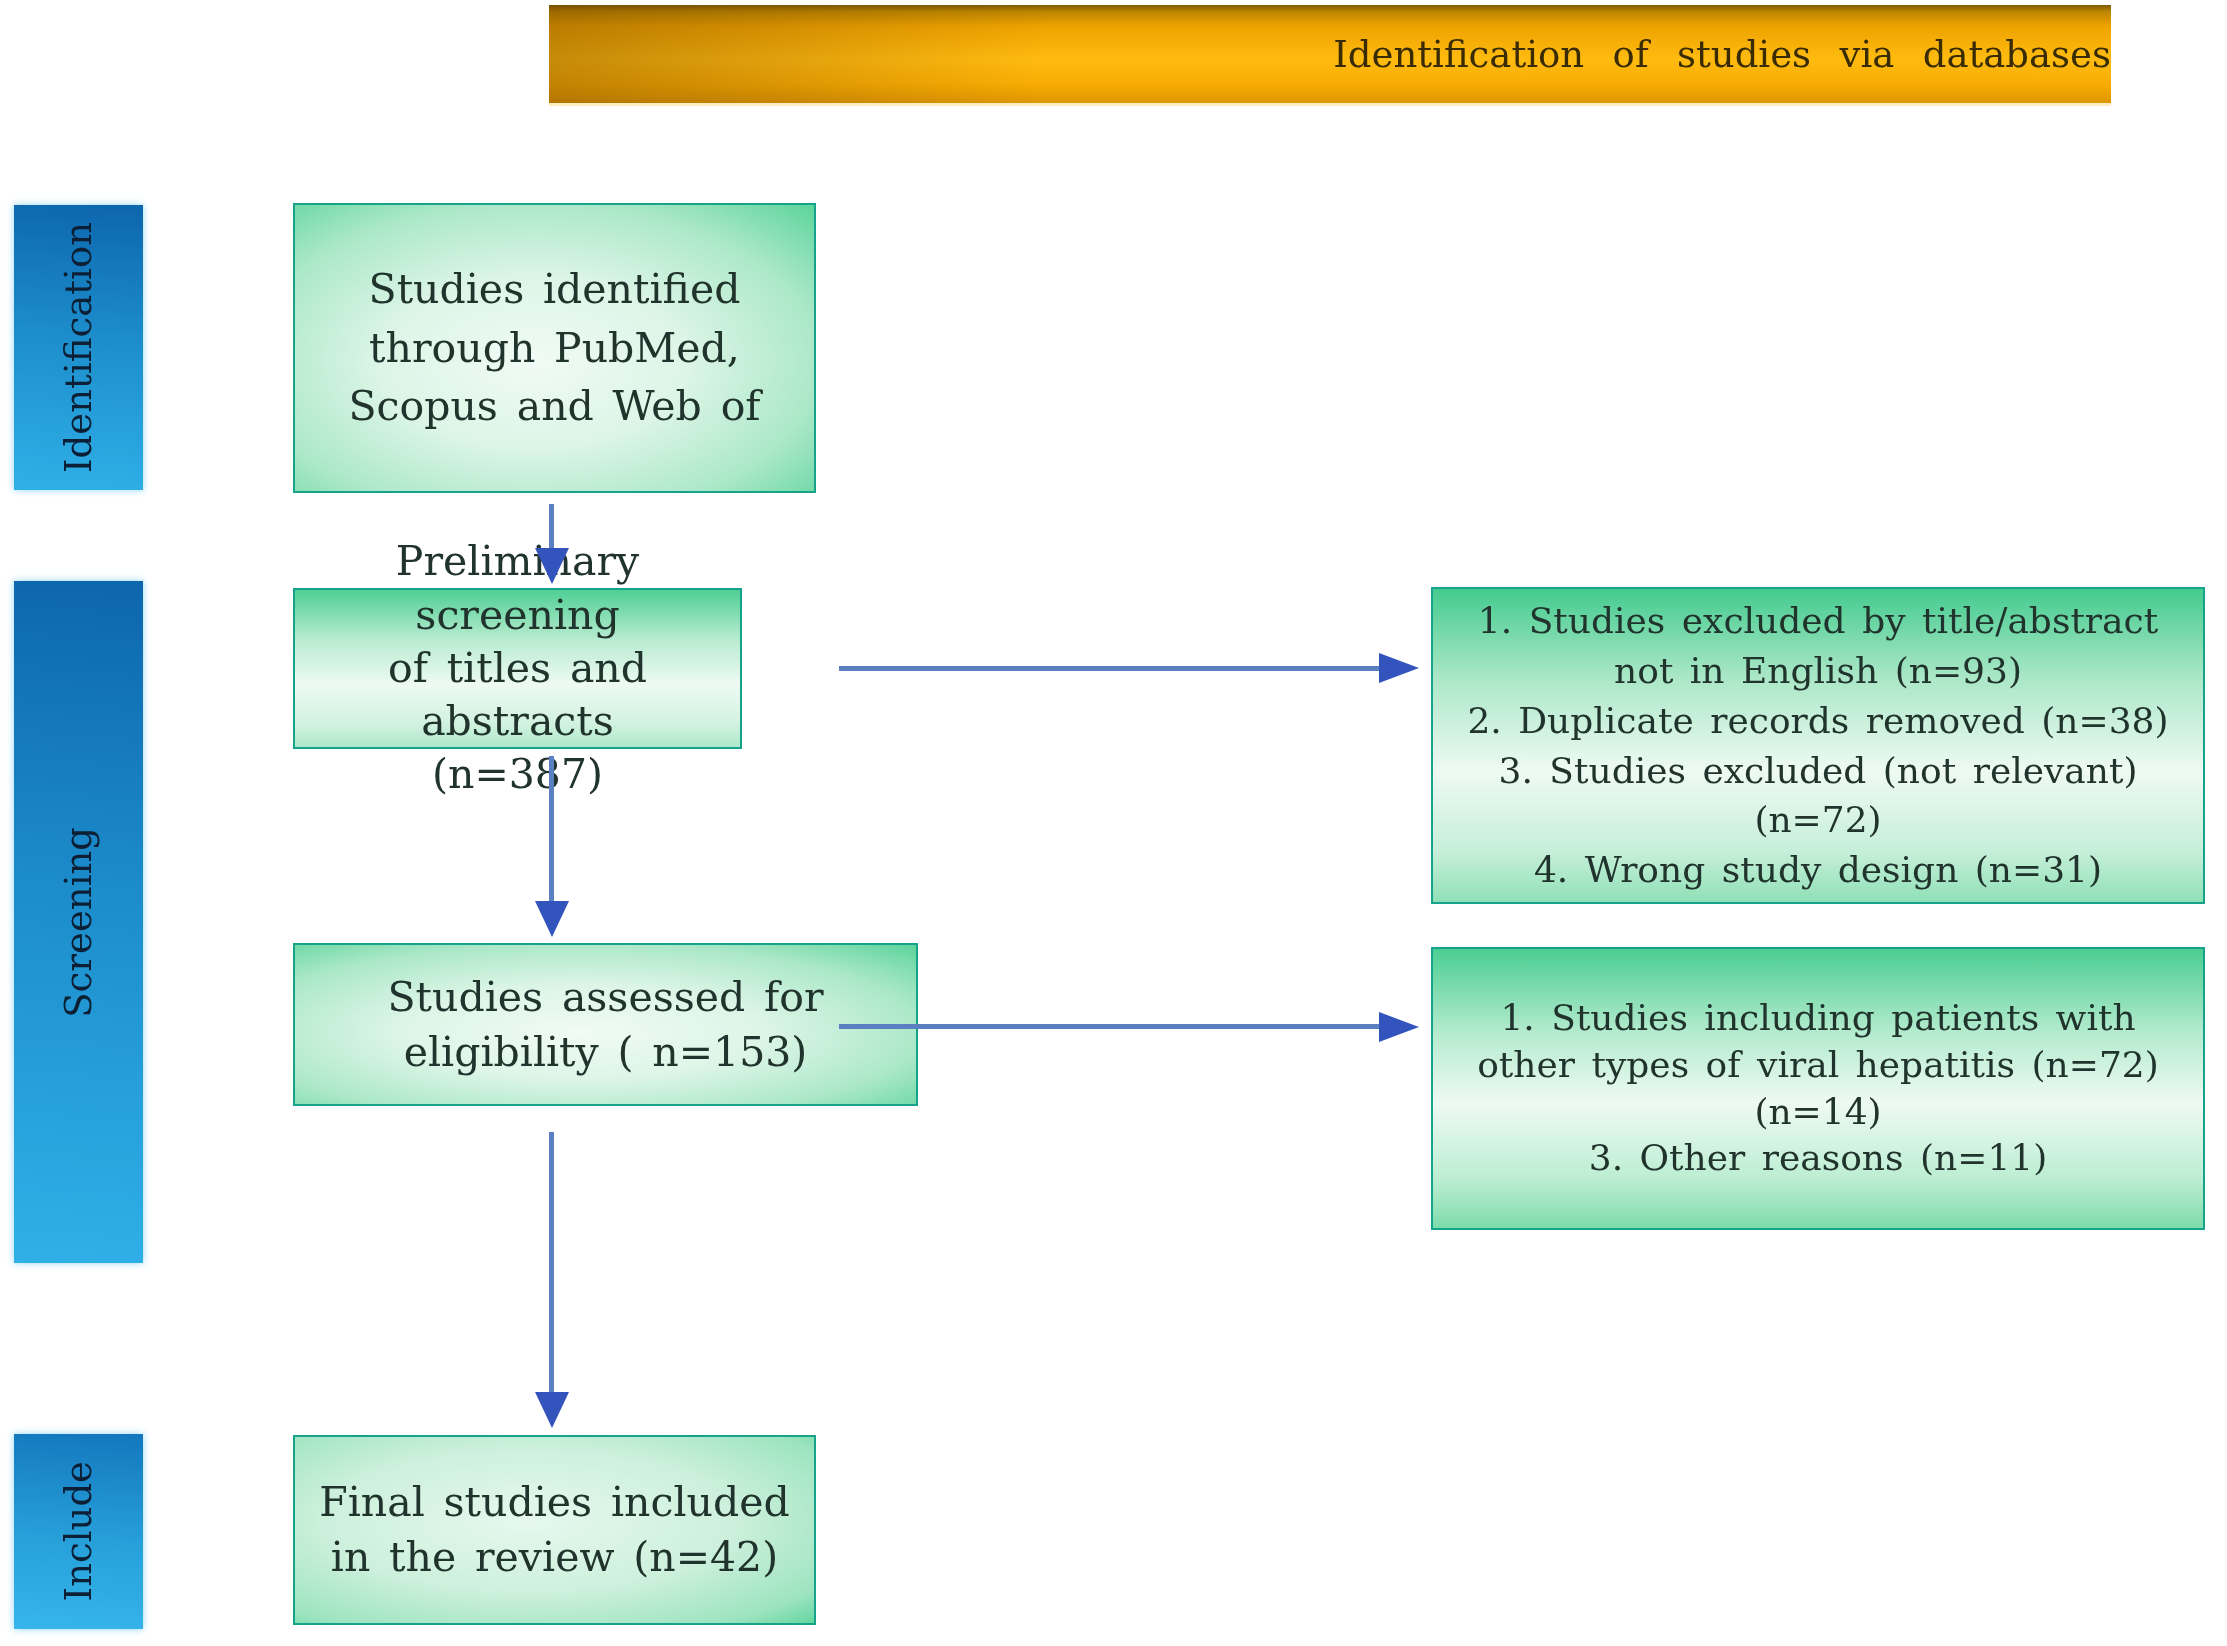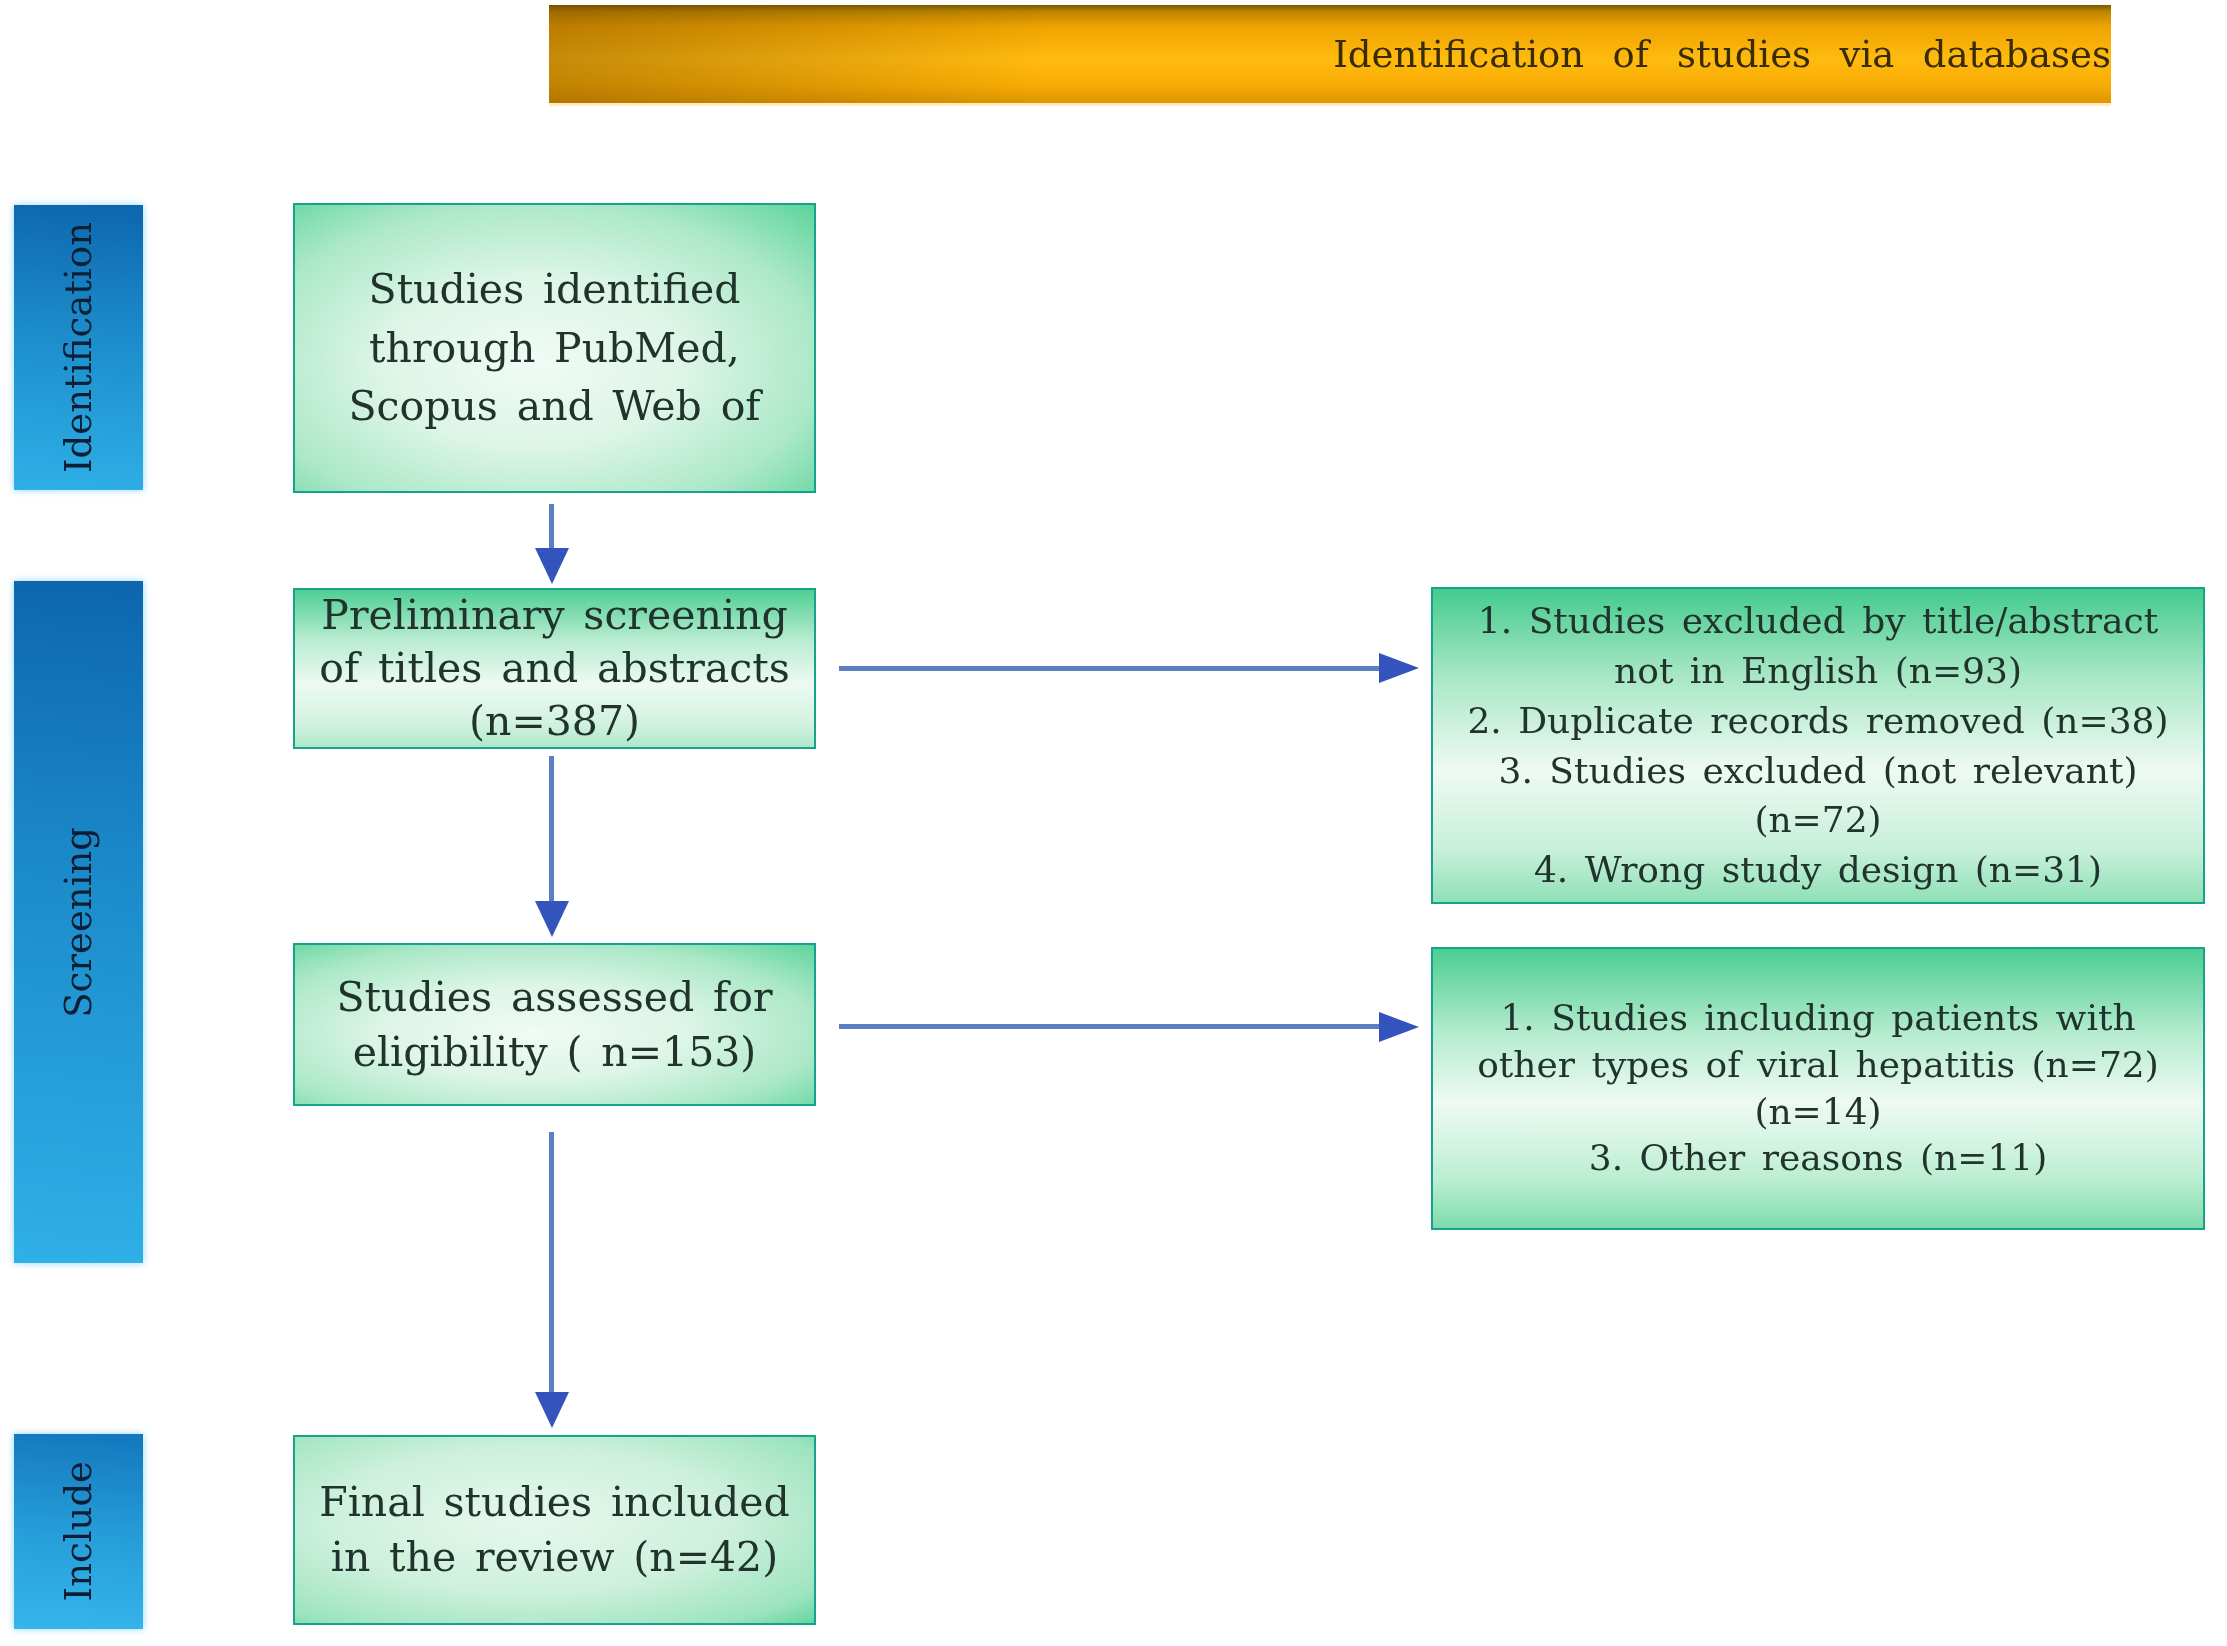--- a/index.html
+++ b/index.html
@@ -56,23 +56,23 @@
     display: flex; flex-direction: column;
     align-items: center; justify-content: center;
     text-align: center;
     color: #20332c;
     word-spacing: 0.14em;
     background: radial-gradient(ellipse at 46% 55%, #f0fbf5 0%, #ddf5e7 38%, #abe8c8 72%, #5cd49b 100%);
   }
   .gbox .line { display: block; }
 
   #box-identified  { left: 293px; top: 203px; width: 523px; height: 290px; font-size: 41px; line-height: 1.43; }
-  #box-screening   { left: 293px; top: 588px; width: 523px; height: 161px; font-size: 41px; line-height: 1.30;
+  #box-screening   { left: 293px; top: 588px; width: 449px; height: 161px; font-size: 41px; line-height: 1.30;
     background: linear-gradient(180deg, #4fcf94 0%, #b9ecd1 32%, #edfaf3 60%, #d2f2e0 85%, #aee8ca 100%); }
-  #box-eligibility { left: 293px; top: 943px; width: 523px; height: 163px; font-size: 41px; line-height: 1.32; }
+  #box-eligibility { left: 293px; top: 943px; width: 625px; height: 163px; font-size: 41px; line-height: 1.32; }
   #box-included    { left: 293px; top: 1435px; width: 523px; height: 190px; font-size: 41px; line-height: 1.34;
     background: radial-gradient(ellipse at 45% 45%, #e6f8ee 0%, #cdf0dc 50%, #9de4c0 85%, #63d69f 100%); }
 
   #box-excl-a { left: 1431px; top: 587px; width: 774px; height: 317px; font-size: 36px; line-height: 1.38;
     background: linear-gradient(180deg, #44cb8e 0%, #a9e7c6 28%, #eefaf3 58%, #c6efd9 84%, #8fe0b6 100%); }
   #box-excl-b { left: 1431px; top: 947px; width: 774px; height: 283px; font-size: 36px; line-height: 1.30;
     background: linear-gradient(180deg, #4bce92 0%, #b4ebce 30%, #eefaf3 55%, #bdeed3 82%, #7edcab 100%); }
 
   
   .aline { position: absolute; background: #5b80c1; }

